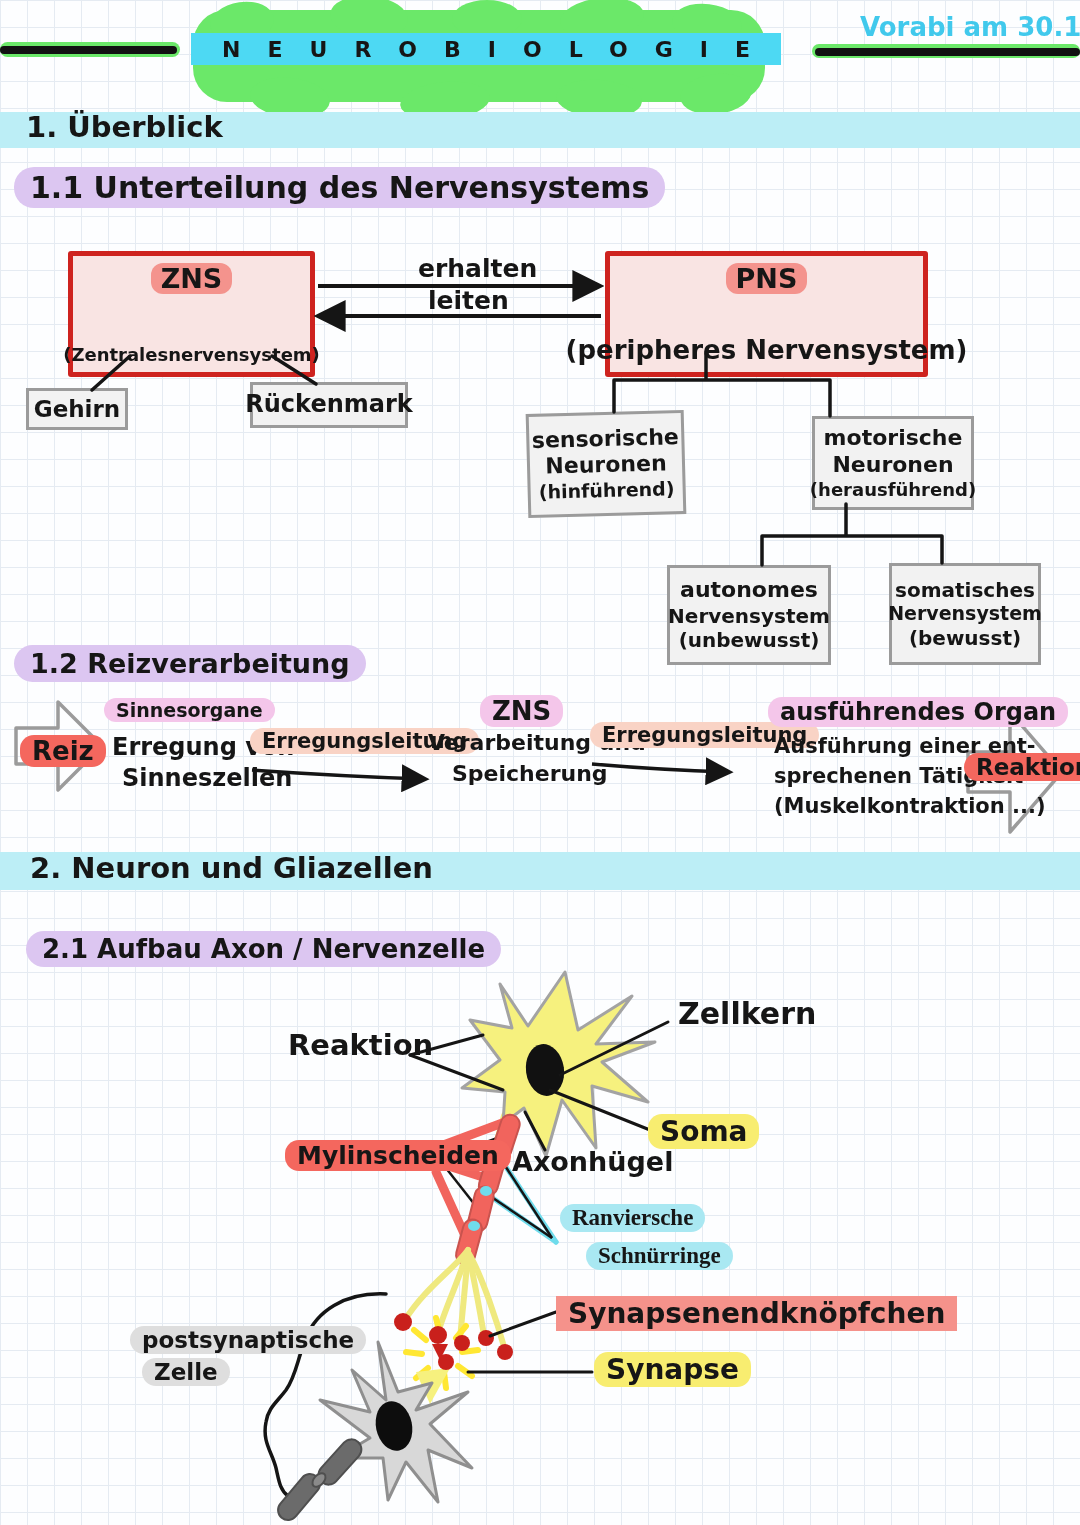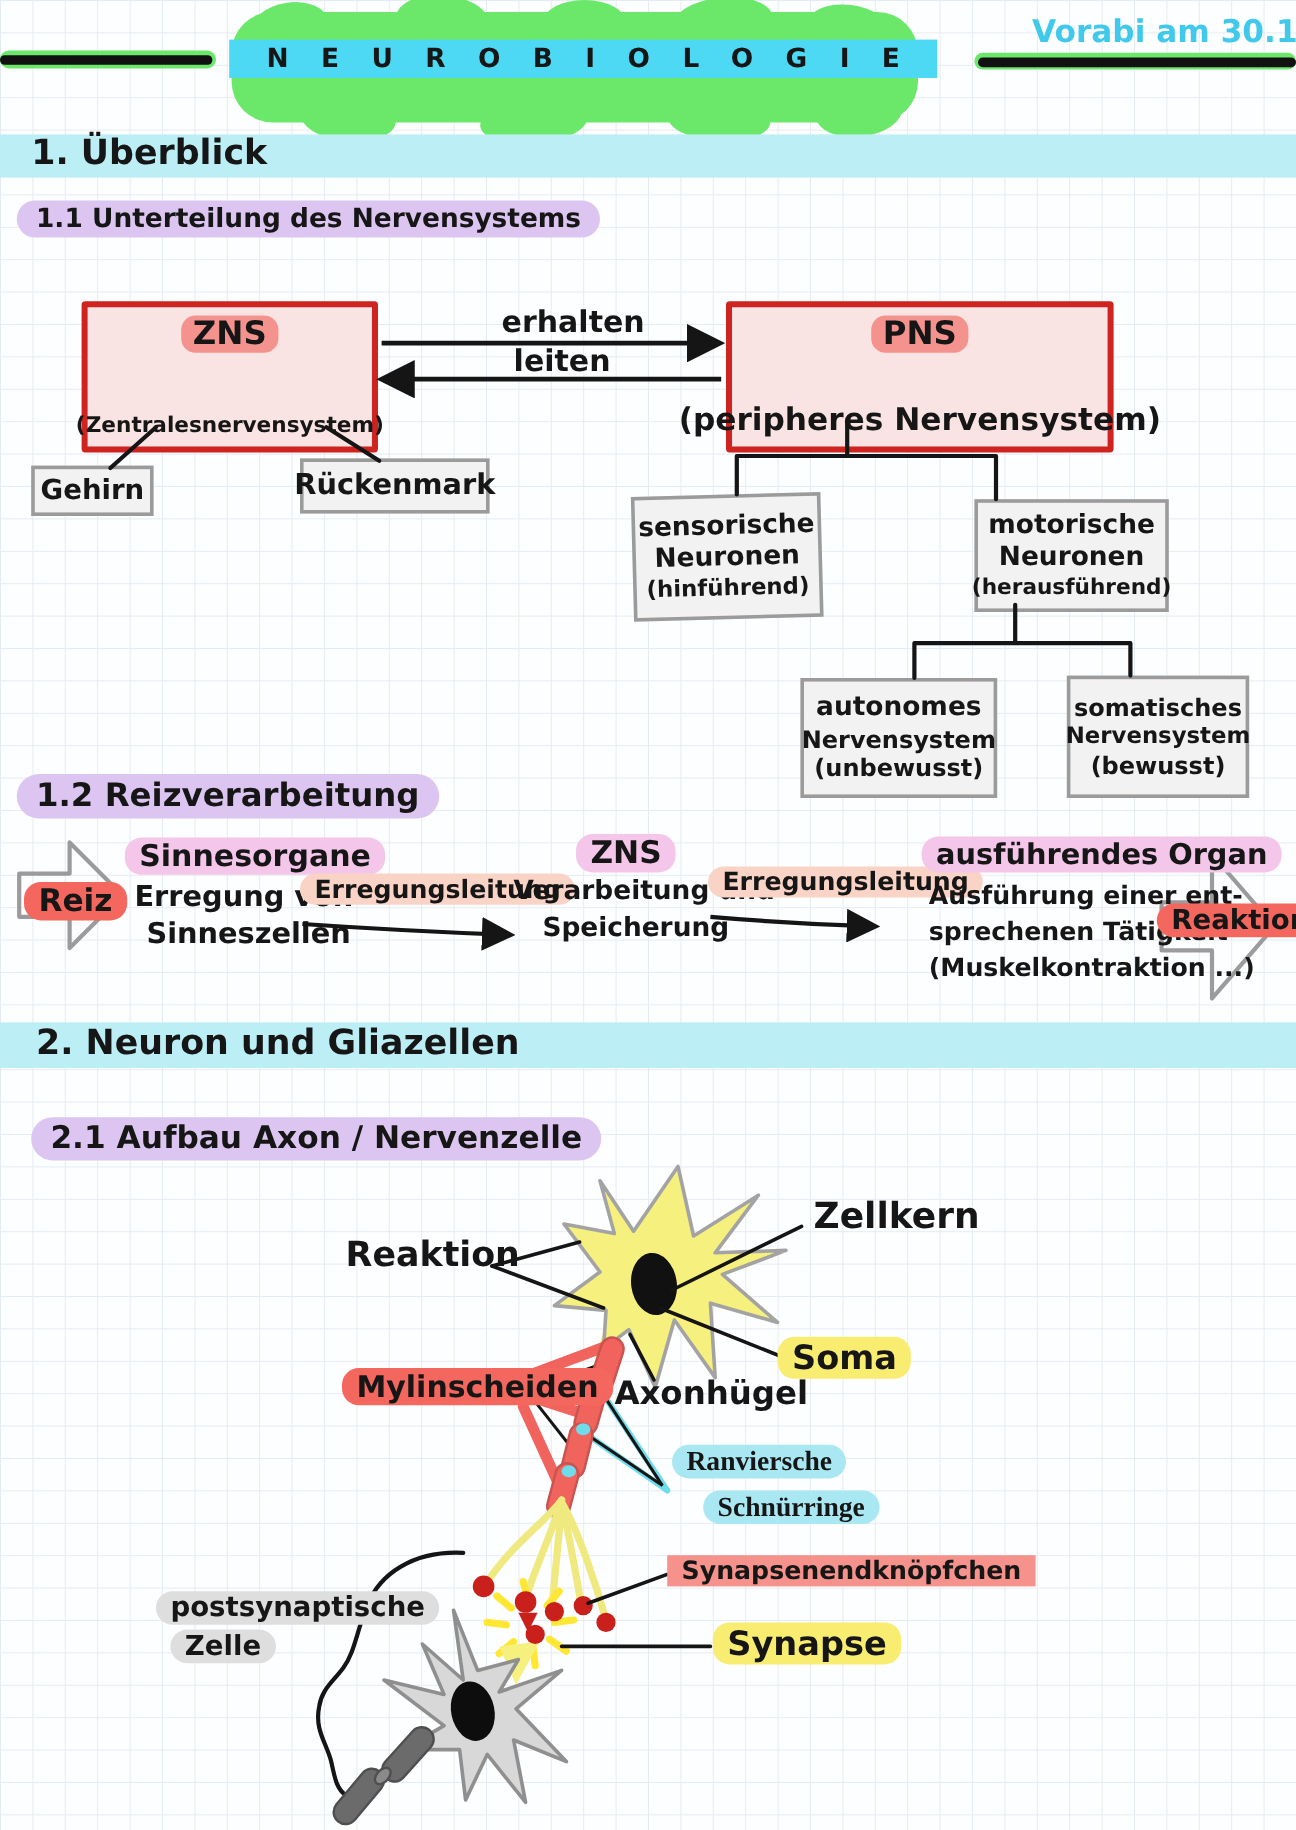--- a/index.html
+++ b/index.html
@@ -56,21 +56,21 @@
 
   <div class="abs" style="left:191px;top:33px;width:590px;height:32px;background:#4dd9f3;z-index:4;display:flex;align-items:center;justify-content:center;">
     <span class="hw" style="font-size:22px;letter-spacing:27px;padding-left:27px;">NEUROBIOLOGIE</span>
   </div>
   <div class="abs hw" style="left:860px;top:12px;font-size:26px;color:#41c9ec;z-index:4;">Vorabi am 30.11</div>
 
   <div class="abs band" style="top:112px;height:36px;z-index:2;"></div>
   <div class="abs hw" style="left:26px;top:110px;font-size:29px;z-index:3;">1. Überblick</div>
 
   <div class="abs" style="left:14px;top:170px;z-index:3;">
-    <span class="purple hw" style="font-size:22px;">1.1 Unterteilung des Nervensystems</span>
+    <span class="purple hw" style="font-size:30px;">1.1 Unterteilung des Nervensystems</span>
   </div>
 
   <div class="rbox" style="left:68px;top:251px;width:229px;height:102px;">
     <span class="tpill hw">ZNS</span>
     <span class="sub hw" style="font-size:18px;">(Zentralesnervensystem)</span>
   </div>
   <div class="rbox" style="left:605px;top:251px;width:305px;height:102px;">
     <span class="tpill hw">PNS</span>
     <span class="sub hw" style="font-size:26px;">(peripheres Nervensystem)</span>
   </div>
@@ -106,21 +106,21 @@
   </div>
 
   <div class="abs" style="left:14px;top:648px;z-index:3;">
     <span class="purple hw" style="font-size:27px;">1.2 Reizverarbeitung</span>
   </div>
 
   <div class="abs z10" style="left:20px;top:735px;">
     <span class="pill salmon hw" style="font-size:26px;">Reiz</span>
   </div>
   <div class="abs z10" style="left:104px;top:698px;">
-    <span class="pill pink hw" style="font-size:25px;">Sinnesorgane</span>
+    <span class="pill pink hw" style="font-size:19px;">Sinnesorgane</span>
   </div>
   <div class="abs hw z10" style="left:112px;top:733px;font-size:24px;">Erregung von</div>
   <div class="abs hw z10" style="left:122px;top:764px;font-size:24px;">Sinneszellen</div>
 
   <div class="abs z10" style="left:250px;top:728px;">
     <span class="pill salmon-light hw" style="font-size:21px;">Erregungsleitung</span>
   </div>
 
   <div class="abs z10" style="left:480px;top:695px;">
     <span class="pill pink hw" style="font-size:26px;">ZNS</span>
@@ -158,21 +158,21 @@
   <div class="abs z10" style="left:285px;top:1140px;">
     <span class="pill salmon hw" style="font-size:25px;">Mylinscheiden</span>
   </div>
   <div class="abs z10" style="left:560px;top:1204px;">
     <span class="pill cyanhl hw" style="font-size:23px;">Ranviersche</span>
   </div>
   <div class="abs z10" style="left:586px;top:1242px;">
     <span class="pill cyanhl hw" style="font-size:23px;">Schnürringe</span>
   </div>
   <div class="abs z10" style="left:556px;top:1296px;">
-    <span class="pill hw" style="font-size:21px;background:#f5928b;border-radius:0;">Synapsenendknöpfchen</span>
+    <span class="pill hw" style="font-size:28px;background:#f5928b;border-radius:0;">Synapsenendknöpfchen</span>
   </div>
   <div class="abs z10" style="left:594px;top:1352px;">
     <span class="pill yellowhl hw" style="font-size:28px;">Synapse</span>
   </div>
   <div class="abs z10" style="left:130px;top:1326px;text-align:center;">
     <span class="pill grayhl hw" style="font-size:23px;">postsynaptische</span>
   </div>
   <div class="abs z10" style="left:142px;top:1358px;">
     <span class="pill grayhl hw" style="font-size:23px;">Zelle</span>
   </div>

